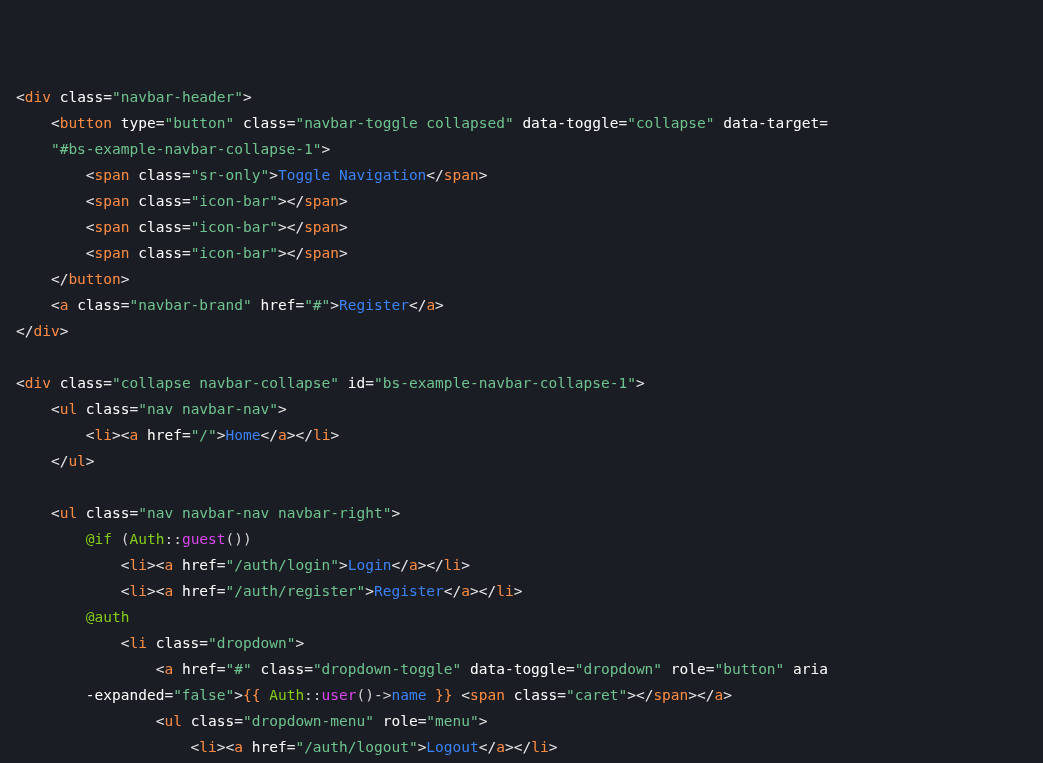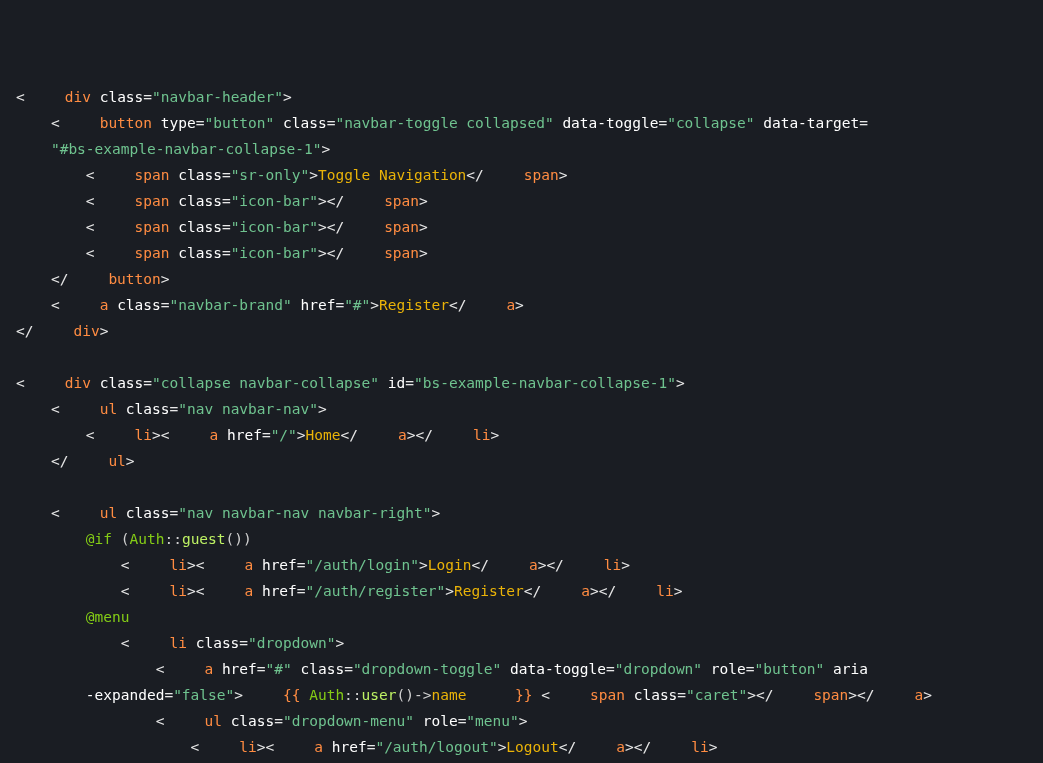--- a/index.html
+++ b/index.html
@@ -8,27 +8,27 @@
     font-family: "SF Mono", "Consolas", "Monaco", "Menlo", monospace;
     font-size: 14.5px;
     line-height: 26px;
     color: #d0d0d0;
     padding: 6px 0;
     white-space: pre;
     overflow-x: hidden;
   }
   .code { padding-left: 16px; }
   .p  { color: #e8e8e8; }   
-  .tg { color: #ff8c42; margin-left: 40px; }   
+  .tg { color: #ff8c42; }   
   .at { color: #ffffff; }   
   .eq { color: #e8e8e8; }   
   .st { color: #6fc38f; }   
-  .tx { color: #eab308; }   
+  .tx { color: #3b82f6; }   
   .bl { color: #84cc16; }   
-  .fn { color: #bef264; }   
+  .fn { color: #d946ef; }   
   .op { color: #d0d0d0; }   
 </style>
 </head>
 <body>
 
 
 <div class="code"><span><span class="p">&lt;</span><span class="tg">div</span> <span class="at">class</span><span class="eq">=</span><span class="st">"navbar-header"</span><span class="p">&gt;</span></span>
 <span>    <span class="p">&lt;</span><span class="tg">button</span> <span class="at">type</span><span class="eq">=</span><span class="st">"button"</span> <span class="at">class</span><span class="eq">=</span><span class="st">"navbar-toggle collapsed"</span> <span class="at">data-toggle</span><span class="eq">=</span><span class="st">"collapse"</span> <span class="at">data-target</span><span class="eq">=</span><span class="st">
     "#bs-example-navbar-collapse-1"</span><span class="p">&gt;</span></span>
 <span>        <span class="p">&lt;</span><span class="tg">span</span> <span class="at">class</span><span class="eq">=</span><span class="st">"sr-only"</span><span class="p">&gt;</span><span class="tx">Toggle Navigation</span><span class="p">&lt;/</span><span class="tg">span</span><span class="p">&gt;</span></span>
@@ -41,21 +41,21 @@
 <span> </span>
 <span><span class="p">&lt;</span><span class="tg">div</span> <span class="at">class</span><span class="eq">=</span><span class="st">"collapse navbar-collapse"</span> <span class="at">id</span><span class="eq">=</span><span class="st">"bs-example-navbar-collapse-1"</span><span class="p">&gt;</span></span>
 <span>    <span class="p">&lt;</span><span class="tg">ul</span> <span class="at">class</span><span class="eq">=</span><span class="st">"nav navbar-nav"</span><span class="p">&gt;</span></span>
 <span>        <span class="p">&lt;</span><span class="tg">li</span><span class="p">&gt;&lt;</span><span class="tg">a</span> <span class="at">href</span><span class="eq">=</span><span class="st">"/"</span><span class="p">&gt;</span><span class="tx">Home</span><span class="p">&lt;/</span><span class="tg">a</span><span class="p">&gt;&lt;/</span><span class="tg">li</span><span class="p">&gt;</span></span>
 <span>    <span class="p">&lt;/</span><span class="tg">ul</span><span class="p">&gt;</span></span>
 <span> </span>
 <span>    <span class="p">&lt;</span><span class="tg">ul</span> <span class="at">class</span><span class="eq">=</span><span class="st">"nav navbar-nav navbar-right"</span><span class="p">&gt;</span></span>
 <span>        <span class="bl">@if</span><span class="op"> (</span><span class="bl">Auth</span><span class="op">::</span><span class="fn">guest</span><span class="op">()</span><span class="op">)</span></span>
 <span>            <span class="p">&lt;</span><span class="tg">li</span><span class="p">&gt;&lt;</span><span class="tg">a</span> <span class="at">href</span><span class="eq">=</span><span class="st">"/auth/login"</span><span class="p">&gt;</span><span class="tx">Login</span><span class="p">&lt;/</span><span class="tg">a</span><span class="p">&gt;&lt;/</span><span class="tg">li</span><span class="p">&gt;</span></span>
 <span>            <span class="p">&lt;</span><span class="tg">li</span><span class="p">&gt;&lt;</span><span class="tg">a</span> <span class="at">href</span><span class="eq">=</span><span class="st">"/auth/register"</span><span class="p">&gt;</span><span class="tx">Register</span><span class="p">&lt;/</span><span class="tg">a</span><span class="p">&gt;&lt;/</span><span class="tg">li</span><span class="p">&gt;</span></span>
-<span>        <span class="bl">@menu</span></span>
+<span>        <span class="bl">@auth</span></span>
 <span>            <span class="p">&lt;</span><span class="tg">li</span> <span class="at">class</span><span class="eq">=</span><span class="st">"dropdown"</span><span class="p">&gt;</span></span>
 <span>                <span class="p">&lt;</span><span class="tg">a</span> <span class="at">href</span><span class="eq">=</span><span class="st">"#"</span> <span class="at">class</span><span class="eq">=</span><span class="st">"dropdown-toggle"</span> <span class="at">data-toggle</span><span class="eq">=</span><span class="st">"dropdown"</span> <span class="at">role</span><span class="eq">=</span><span class="st">"button"</span> <span class="at">aria
         -expanded</span><span class="eq">=</span><span class="st">"false"</span><span class="p">&gt;</span><span class="tg">{{ </span><span class="bl">Auth</span><span class="op">::</span><span class="fn">user</span><span class="op">()</span><span class="op">-&gt;</span><span class="tx">name</span><span class="tg"> }}</span> <span class="p">&lt;</span><span class="tg">span</span> <span class="at">class</span><span class="eq">=</span><span class="st">"caret"</span><span class="p">&gt;&lt;/</span><span class="tg">span</span><span class="p">&gt;&lt;/</span><span class="tg">a</span><span class="p">&gt;</span></span>
 <span>                <span class="p">&lt;</span><span class="tg">ul</span> <span class="at">class</span><span class="eq">=</span><span class="st">"dropdown-menu"</span> <span class="at">role</span><span class="eq">=</span><span class="st">"menu"</span><span class="p">&gt;</span></span>
 <span>                    <span class="p">&lt;</span><span class="tg">li</span><span class="p">&gt;&lt;</span><span class="tg">a</span> <span class="at">href</span><span class="eq">=</span><span class="st">"/auth/logout"</span><span class="p">&gt;</span><span class="tx">Logout</span><span class="p">&lt;/</span><span class="tg">a</span><span class="p">&gt;&lt;/</span><span class="tg">li</span><span class="p">&gt;</span></span>
 
 
 </div>
 
 

